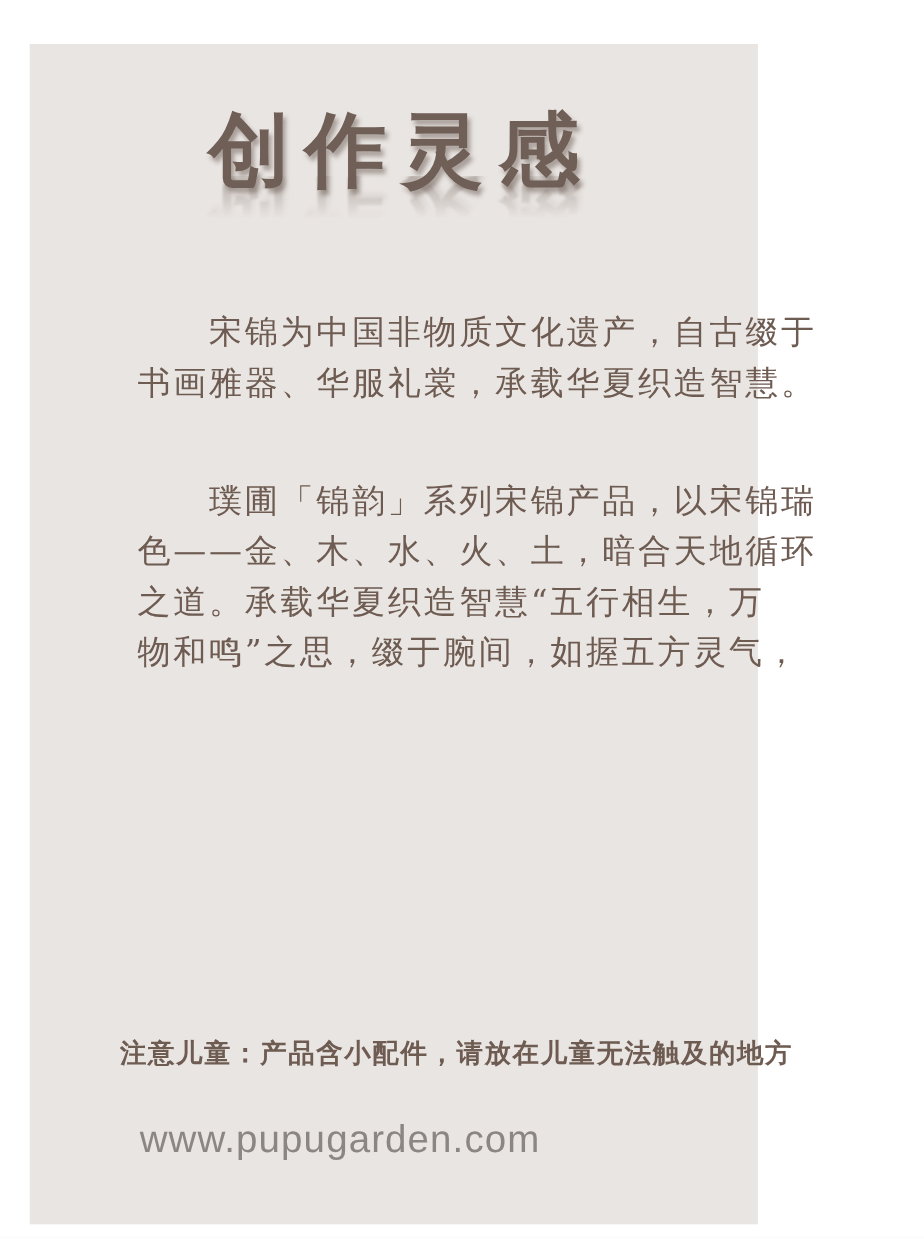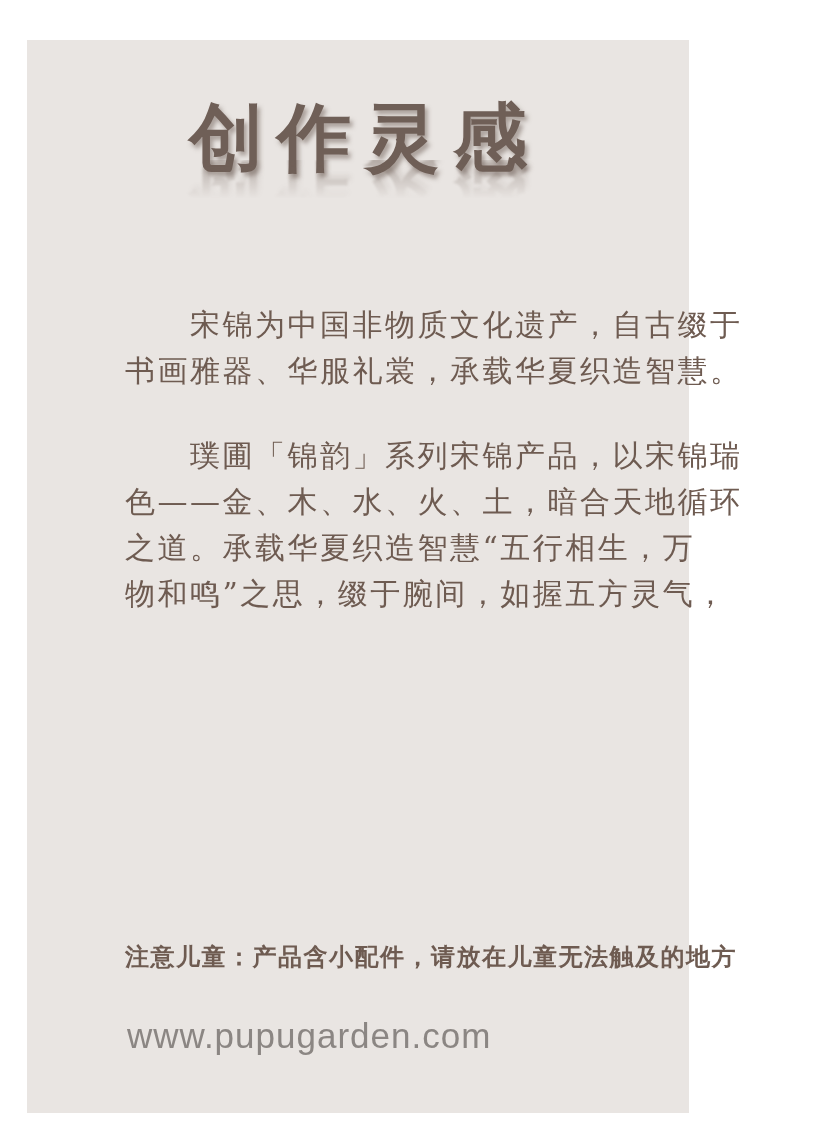--- a/index.html
+++ b/index.html
@@ -61,25 +61,25 @@
     letter-spacing: 2.5px;
   }
   .para .line {
     height: 46px;
     line-height: 46px;
     white-space: nowrap;
   }
   .para .line.indent {
     padding-left: 65px;
   }
-  .p1 { top: 262px; }
+  .p1 { top: 240px; }
   .p2 { top: 393px; }
   .warning {
     position: absolute;
-    left: 98px;
+    left: 82px;
     top: 900px;
     font-family: "DejaVu Serif", serif;
     font-weight: bold;
     font-size: 24px;
     line-height: 34px;
     letter-spacing: 1.5px;
     color: var(--text-color, #6E5B51);
     white-space: nowrap;
   }
   .url {

